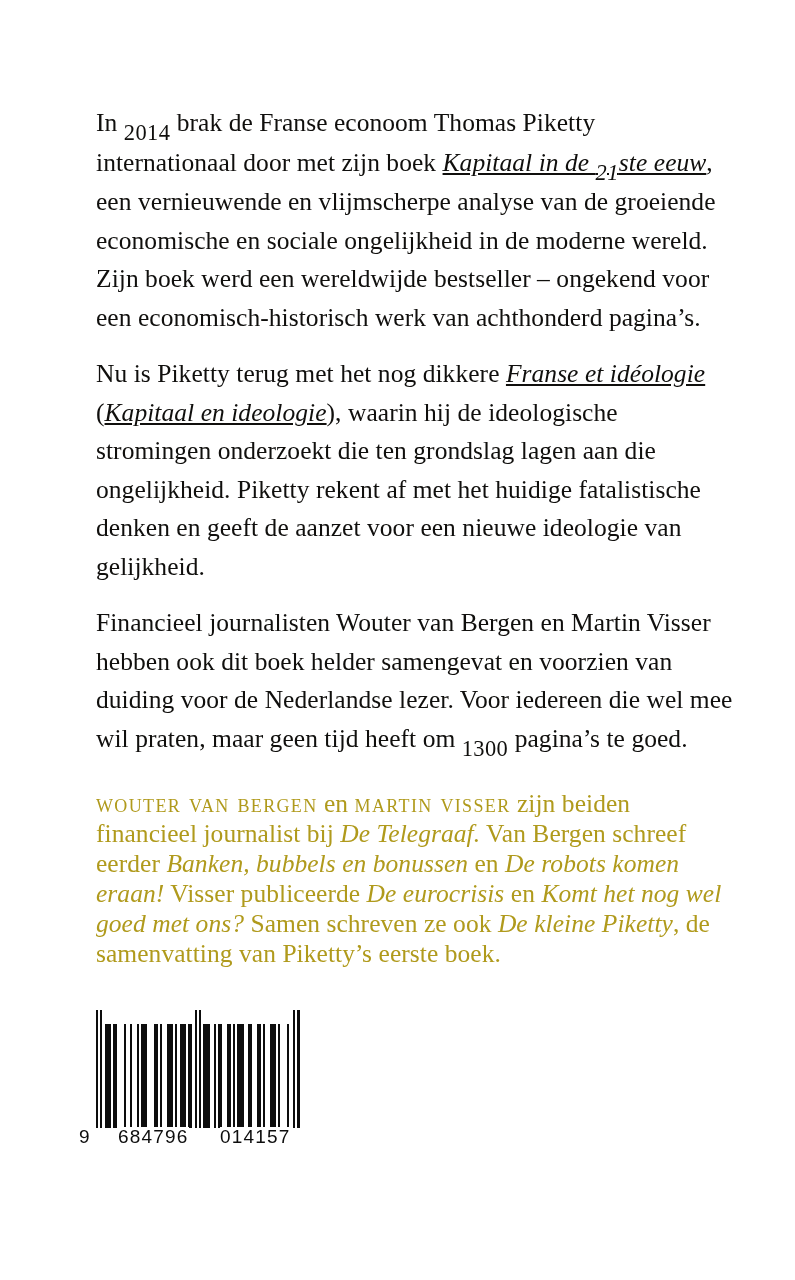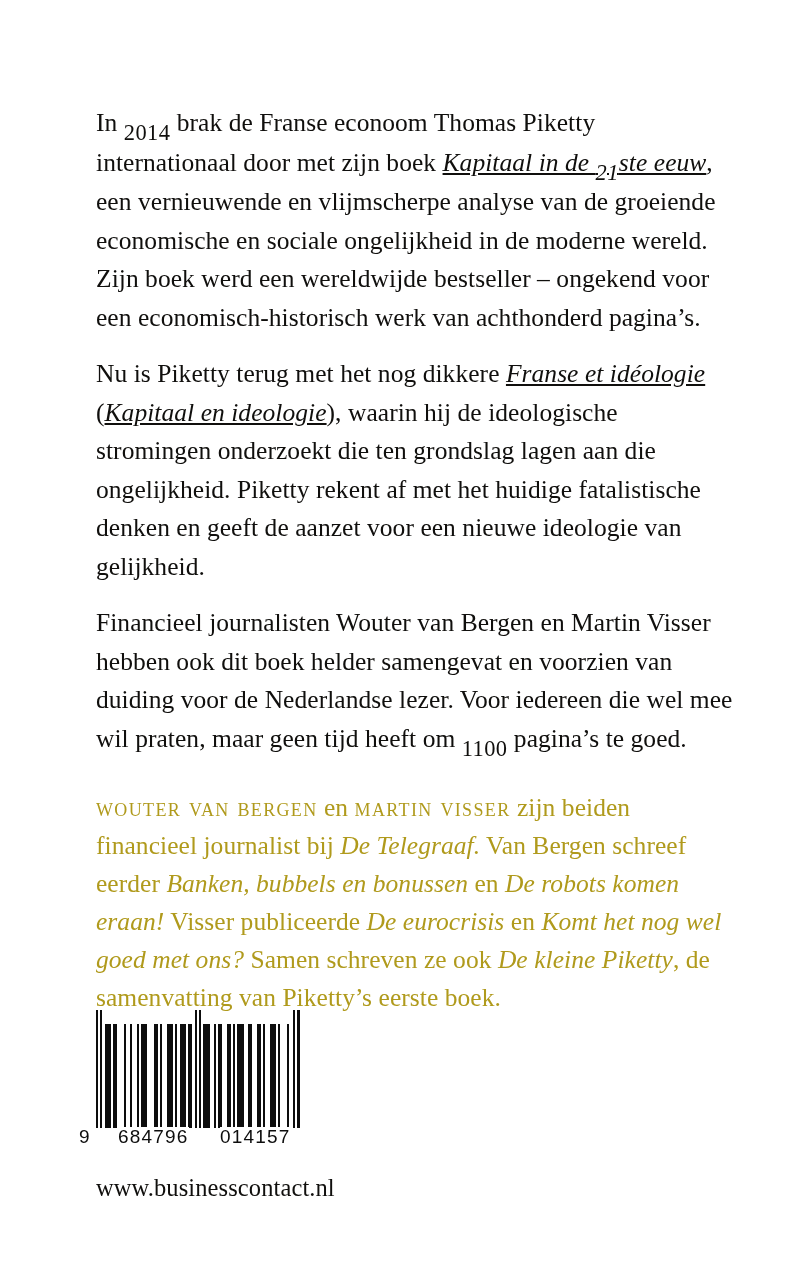--- a/index.html
+++ b/index.html
@@ -42,21 +42,21 @@
   
   .osf {
     font-size: 0.88em;
     letter-spacing: 0.4px;
     position: relative;
     top: 9px;
   }
 
   .bio {
     font-size: 25.5px;
-    line-height: 38px;
+    line-height: 30px;
     color: #b09a1c;
     margin: 30px 0 0 0;
     letter-spacing: 0.05px;
   }
   .bio .it { font-style: italic; }
   .bio .sc {
     font-variant: small-caps;
     text-transform: lowercase;
     letter-spacing: 1.35px;
     font-size: 1.015em;
@@ -120,21 +120,21 @@
 
   <p class="blurb">
     <span>In </span><span class="osf">2014</span><span> brak de Franse econoom Thomas Piketty internationaal door met zijn boek </span><span class="it">Kapitaal in de <span class="osf">21</span>ste eeuw</span><span>, een vernieuwende en vlijmscherpe analyse van de groeiende economische en sociale ongelijkheid in de moderne wereld. Zijn boek werd een wereldwijde bestseller – ongekend voor een economisch-historisch werk van achthonderd pagina’s.</span>
   </p>
 
   <p class="blurb">
     <span>Nu is Piketty terug met het nog dikkere </span><span class="it">Franse et idéologie</span><span> (</span><span class="it">Kapitaal en ideologie</span><span>), waarin hij de ideologische stromingen onderzoekt die ten grondslag lagen aan die ongelijkheid. Piketty rekent af met het huidige fatalistische denken en geeft de aanzet voor een nieuwe ideologie van gelijkheid.</span>
   </p>
 
   <p class="blurb">
-    <span>Financieel journalisten Wouter van Bergen en Martin Visser hebben ook dit boek helder samengevat en voorzien van duiding voor de Nederlandse lezer. Voor iedereen die wel mee wil praten, maar geen tijd heeft om </span><span class="osf">1100</span><span> pagina’s te goed.</span>
+    <span>Financieel journalisten Wouter van Bergen en Martin Visser hebben ook dit boek helder samengevat en voorzien van duiding voor de Nederlandse lezer. Voor iedereen die wel mee wil praten, maar geen tijd heeft om </span><span class="osf">1300</span><span> pagina’s te goed.</span>
   </p>
 
   <p class="bio">
     <span class="sc">Wouter van Bergen</span><span> en </span><span class="sc">Martin Visser</span><span> zijn beiden financieel journalist bij </span><span class="it">De Telegraaf.</span><span> Van Bergen schreef eerder </span><span class="it">Banken, bubbels en bonussen</span><span> en </span><span class="it">De robots komen eraan!</span><span> Visser publiceerde </span><span class="it">De eurocrisis</span><span> en </span><span class="it">Komt het nog wel goed met ons?</span><span> Samen schreven ze ook </span><span class="it">De kleine Piketty</span><span>, de samenvatting van Piketty’s eerste boek.</span>
   </p>
 
   <div class="barcode-block">
     <div class="barcode-bars">
         <i class="" style="width: 2.14737px;"></i>
         <i class="sp" style="width: 2.14737px;"></i>
@@ -196,15 +196,14 @@
         <i class="sp" style="width: 2.14737px;"></i>
         <i class="" style="width: 2.14737px;"></i>
       </div>
     <div class="barcode-digits">
       <span class="bd-lead">9</span>
       <span class="bd-left">684796</span>
       <span class="bd-right">014157</span>
     </div>
   </div>
 
-  <div class="website">www.businesscontact.nl</div>
 
 </div>
 
 </body></html>

